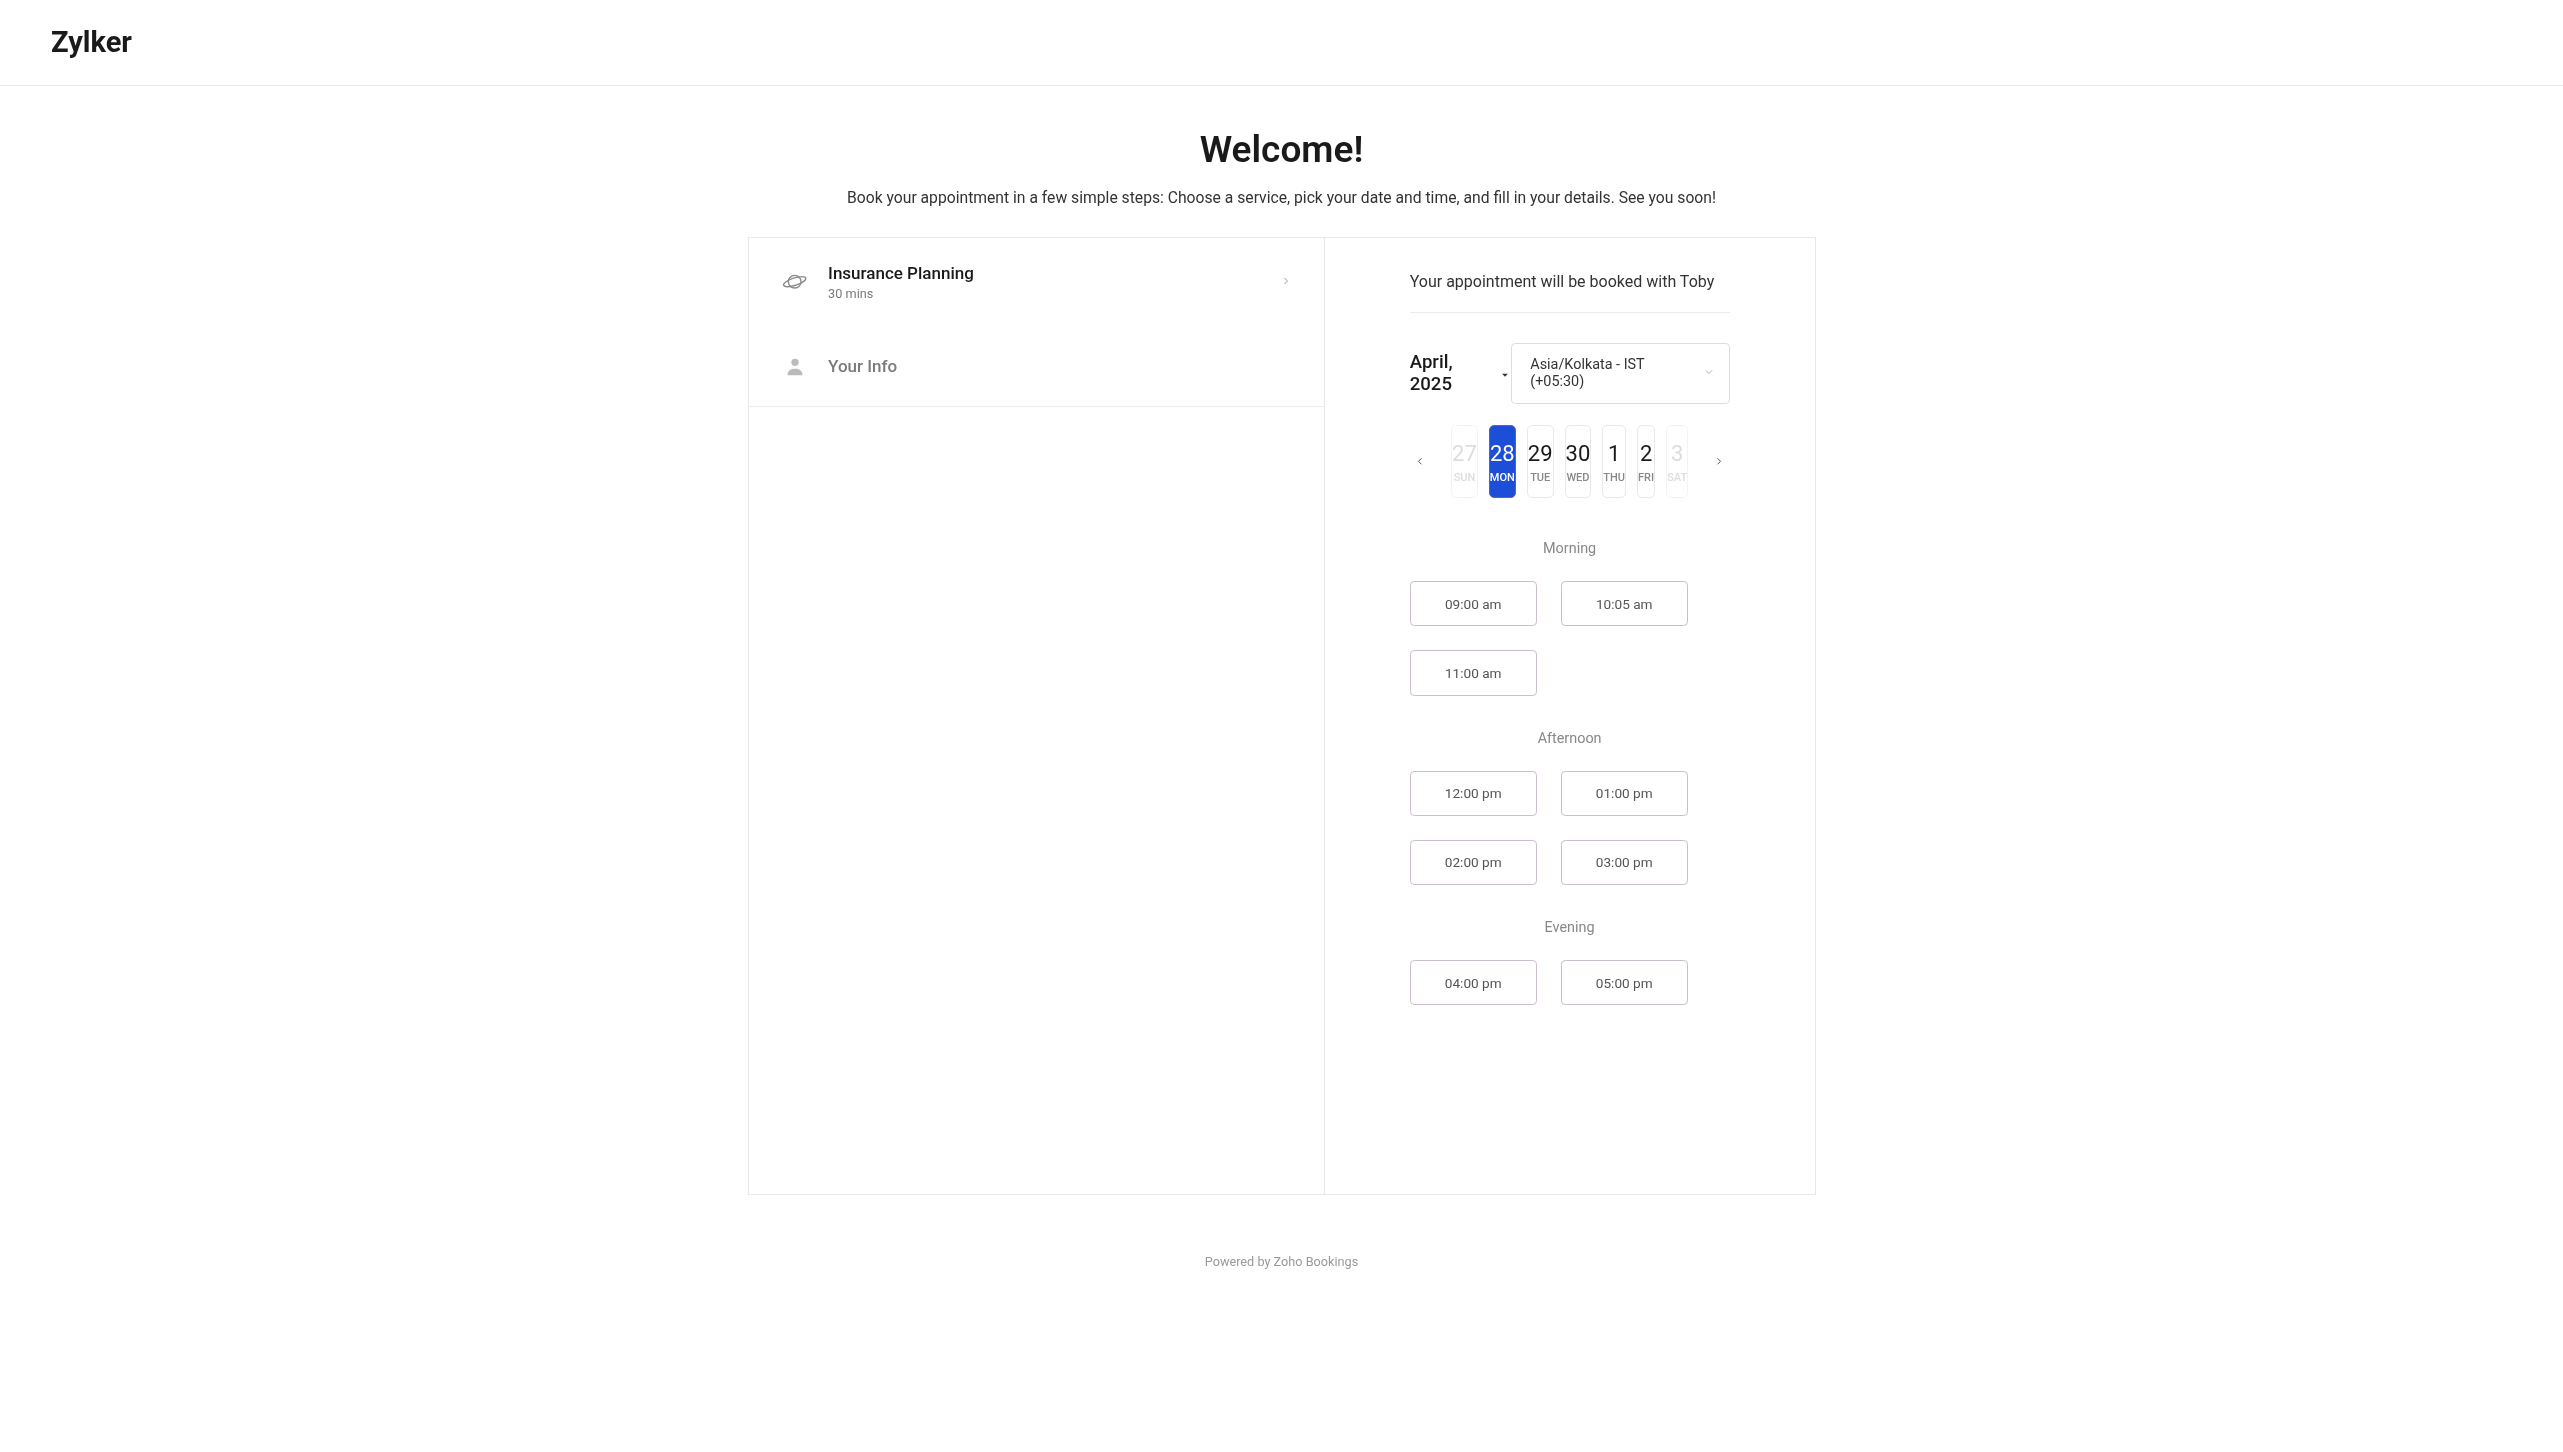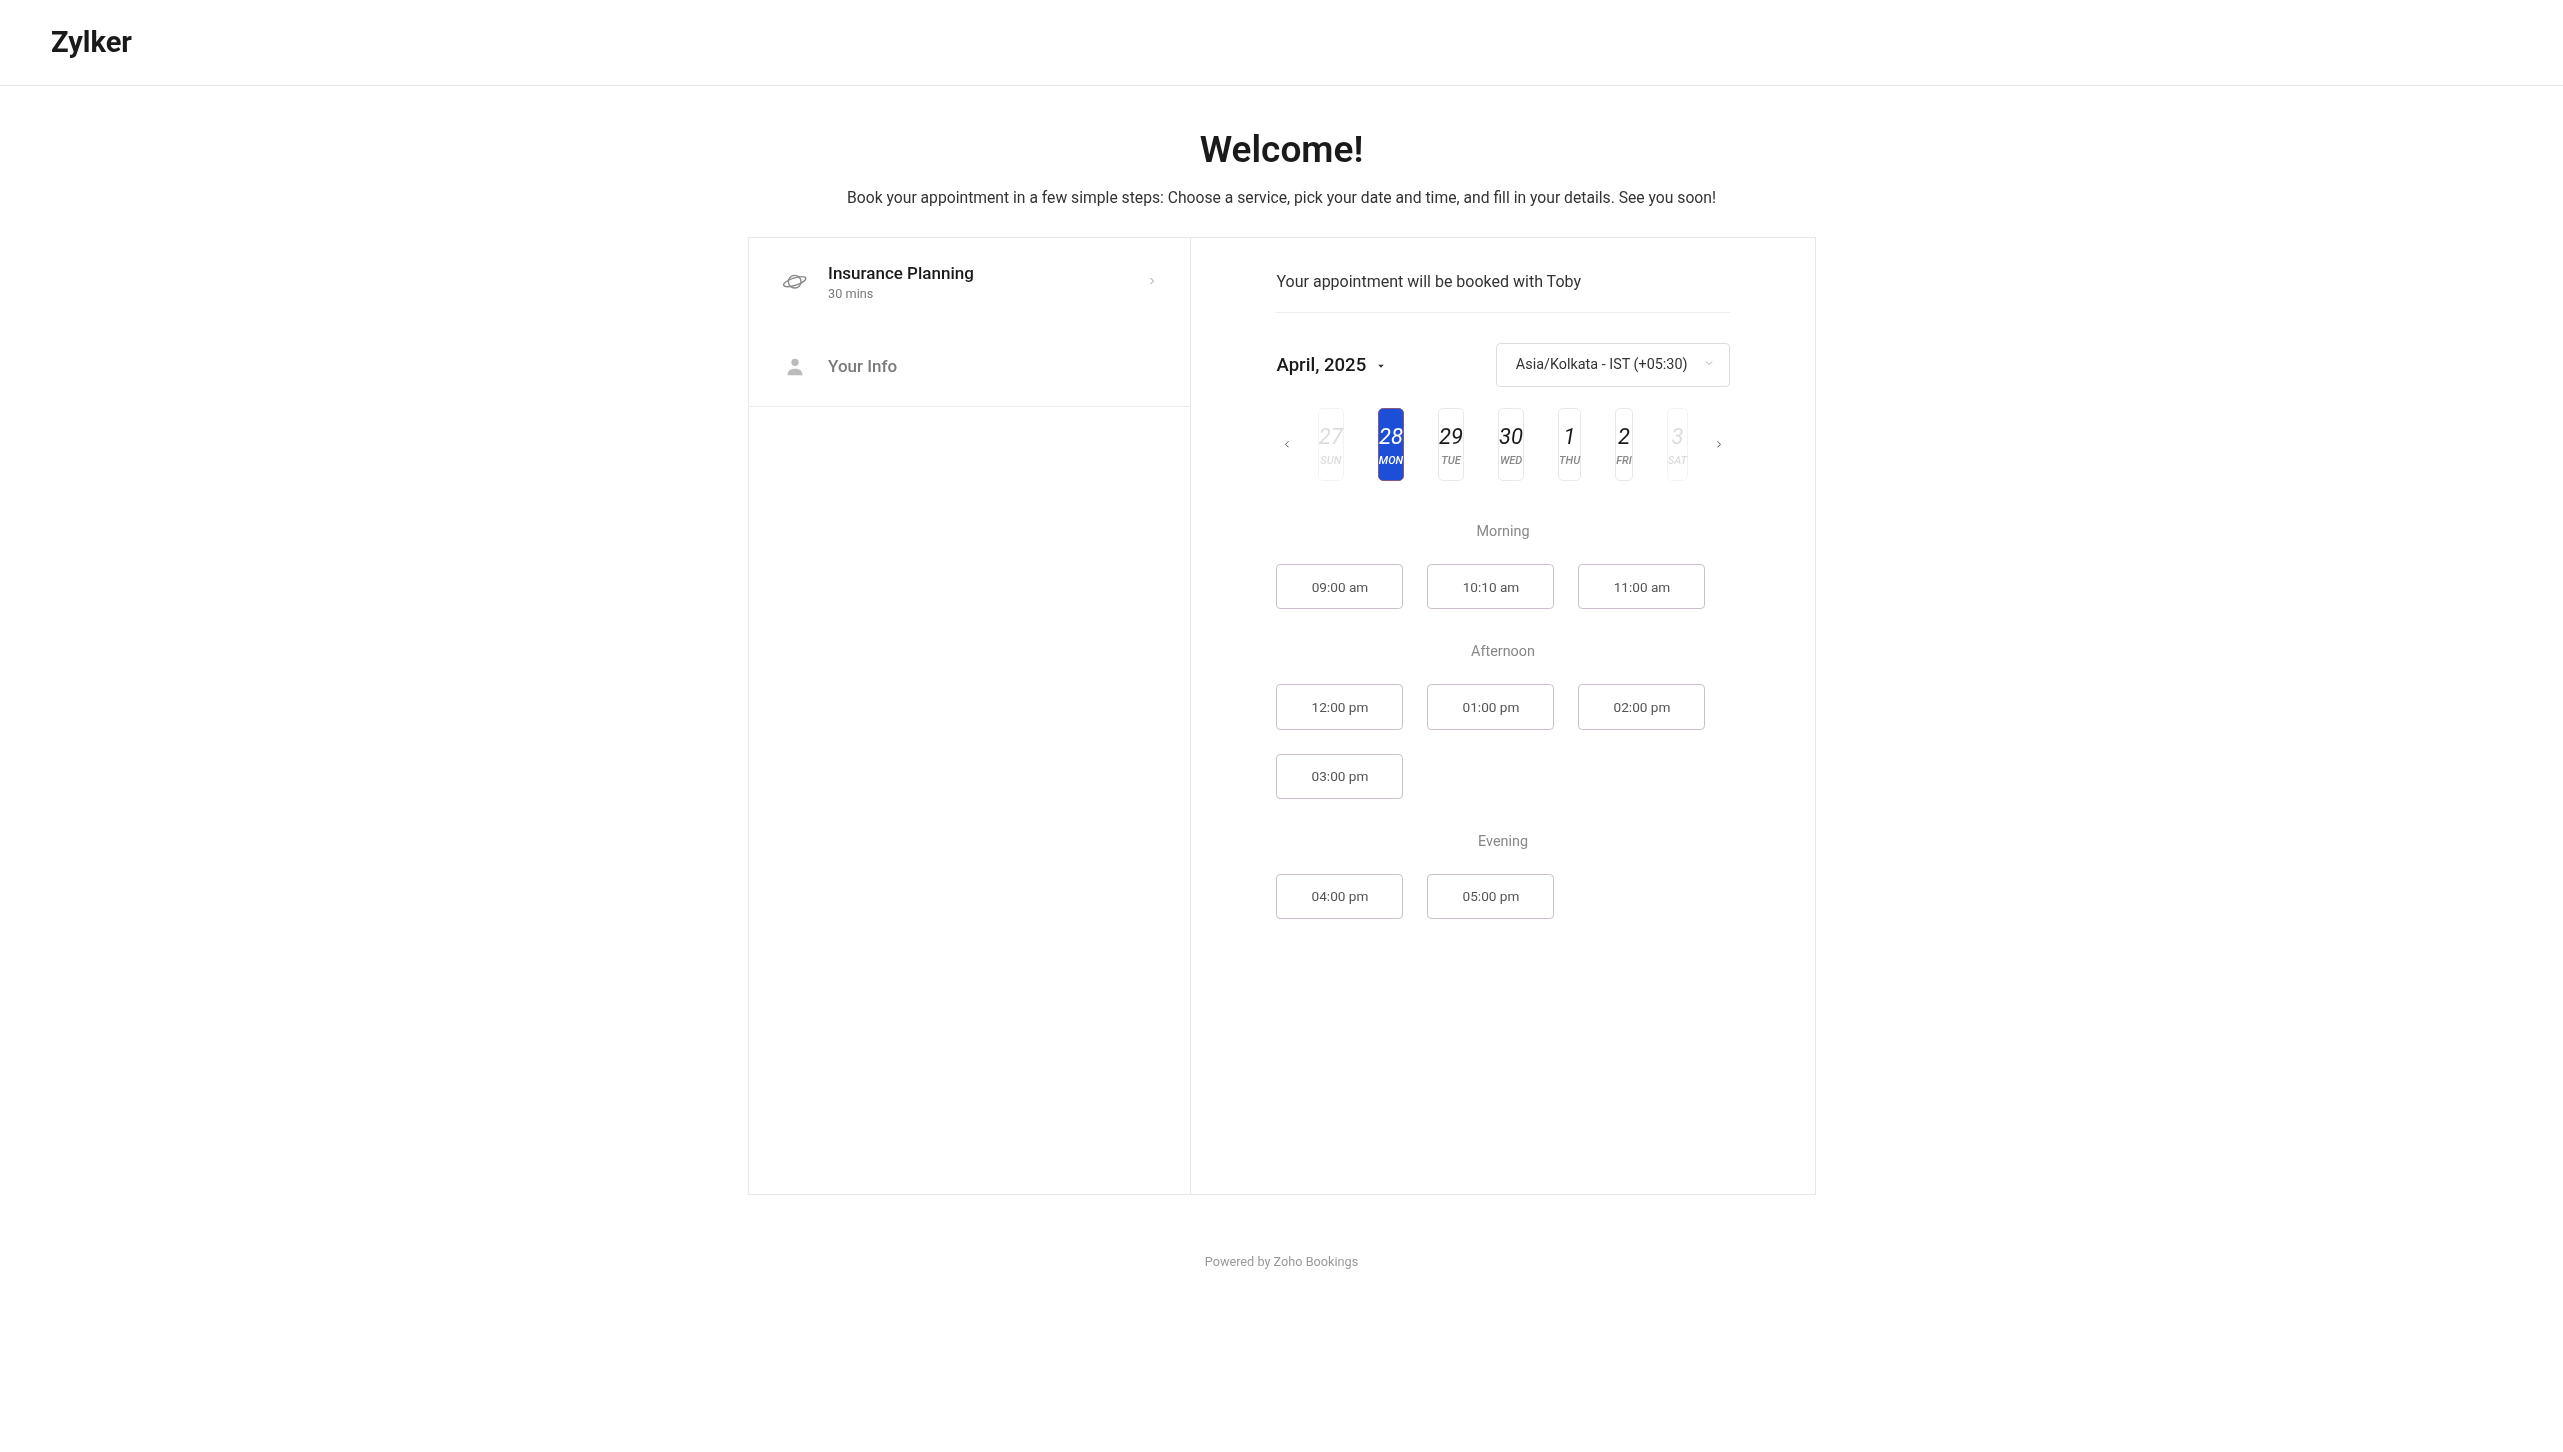--- a/index.html
+++ b/index.html
@@ -137,23 +137,22 @@
     }
     .nav-arrow {
       cursor: pointer;
       color: #555;
       display: flex;
       align-items: center;
       padding: 4.2px;
     }
     .date-strip {
       display: flex;
-      gap: 34px;
-      flex: 1;
-      font-style: italic;
+      gap: 11px;
+      flex: 1;
     }
     .date-card {
       flex: 1;
       border: 0.8px solid #e8e8e8;
       border-radius: 5.1px;
       text-align: center;
       padding: 15.3px 0 13.6px;
       cursor: pointer;
     }
     .date-card.disabled {
@@ -340,21 +339,21 @@
 
       <div id="slot-sections">
           <div class="slot-section">
             <div class="slot-header">
               <div class="slot-header-line"></div>
               <div class="slot-header-label">Morning</div>
               <div class="slot-header-line"></div>
             </div>
             <div class="slot-grid">
               <div class="slot-btn">09:00 am</div>
-              <div class="slot-btn">10:10 am</div>
+              <div class="slot-btn">10:05 am</div>
               <div class="slot-btn">11:00 am</div>
             </div>
           </div>
           <div class="slot-section">
             <div class="slot-header">
               <div class="slot-header-line"></div>
               <div class="slot-header-label">Afternoon</div>
               <div class="slot-header-line"></div>
             </div>
             <div class="slot-grid">

